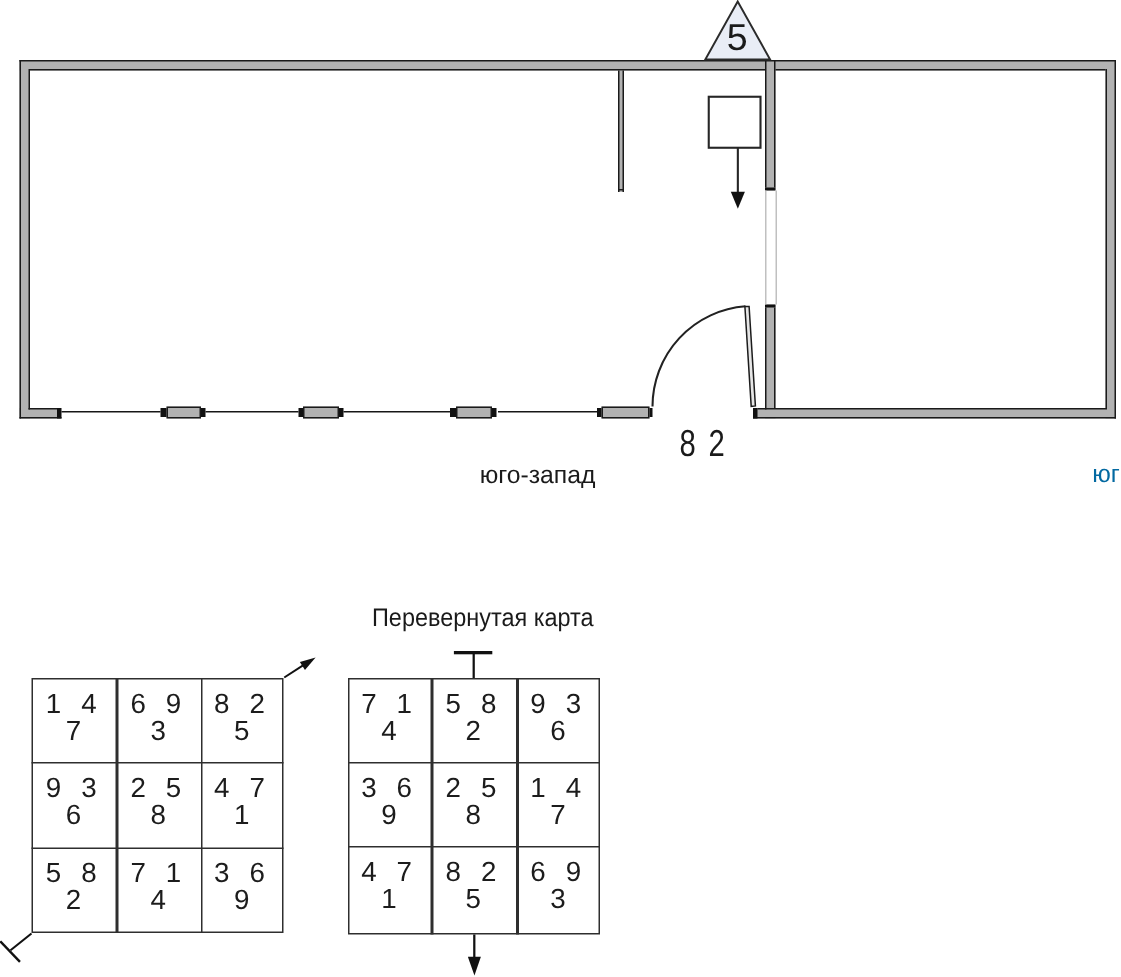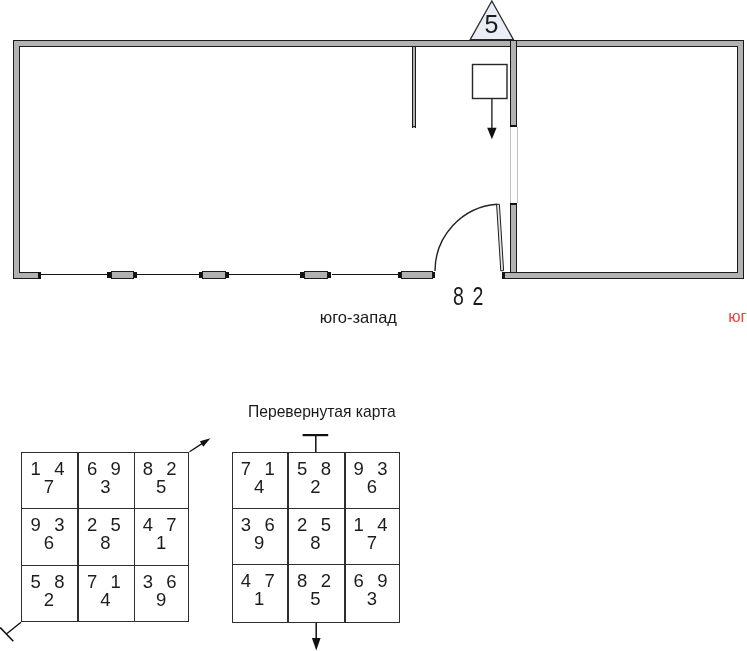--- a/index.html
+++ b/index.html
@@ -48,21 +48,21 @@
 <div style="position:absolute;left:198.7px;top:272.1px;width:3.1px;height:5.8px;background:#111;"></div>
 <div style="position:absolute;left:225.7px;top:272.1px;width:3.7px;height:5.8px;background:#111;"></div>
 <div style="position:absolute;left:303.5px;top:271.2px;width:24.9px;height:7.4px;background:#b2b2b2;border:1px solid #1a1a1a;box-sizing:border-box;"></div>
 <div style="position:absolute;left:300px;top:272.1px;width:3.5px;height:5.8px;background:#111;"></div>
 <div style="position:absolute;left:328.4px;top:272.1px;width:3.1px;height:5.8px;background:#111;"></div>
 <div style="position:absolute;left:401px;top:271.2px;width:32px;height:7.4px;background:#b2b2b2;border:1px solid #1a1a1a;box-sizing:border-box;"></div>
 <div style="position:absolute;left:398px;top:272.1px;width:3px;height:5.8px;background:#111;"></div>
 <div style="position:absolute;left:433px;top:272.1px;width:2.4px;height:5.8px;background:#111;"></div>
 <div style="position:absolute;left:452.9px;top:284.1px;font-size:25px;line-height:25px;color:#1a1a1a;white-space:nowrap;word-spacing:4px;transform:scaleX(0.78);transform-origin:left top;">8 2</div>
 <div style="position:absolute;left:319.8px;top:309.3px;font-size:16.5px;line-height:16.5px;color:#1a1a1a;white-space:nowrap;">юго-запад</div>
-<div style="position:absolute;left:728.2px;top:307.6px;font-size:16.5px;line-height:16.5px;color:#ef4444;white-space:nowrap;">юг</div>
+<div style="position:absolute;left:728.2px;top:307.6px;font-size:16.5px;line-height:16.5px;color:#0369a1;white-space:nowrap;">юг</div>
 <div style="position:absolute;left:248.3px;top:402.9px;font-size:17px;line-height:17px;color:#1a1a1a;white-space:nowrap;transform:scaleX(0.92);transform-origin:left top;">Перевернутая карта</div>
 <div style="position:absolute;left:21px;top:451.5px;width:167.5px;height:170.5px;border:1.5px solid #2e2e2e;box-sizing:border-box;"></div>
 <div style="position:absolute;left:77px;top:451.5px;width:1.5px;height:170.5px;background:#2e2e2e;"></div>
 <div style="position:absolute;left:133.8px;top:451.5px;width:1.5px;height:170.5px;background:#2e2e2e;"></div>
 <div style="position:absolute;left:21px;top:507.6px;width:167.5px;height:1.5px;background:#2e2e2e;"></div>
 <div style="position:absolute;left:21px;top:564.8px;width:167.5px;height:1.5px;background:#2e2e2e;"></div>
 <div style="position:absolute;left:21px;top:460.0px;width:56px;text-align:center;font-size:18.5px;line-height:17.5px;color:#1c1c1c;word-spacing:8.2px;padding-right:3px;box-sizing:border-box;">1 4</div>
 <div style="position:absolute;left:21px;top:477.7px;width:56px;text-align:center;font-size:18.5px;line-height:17.5px;color:#1c1c1c;">7</div>
 <div style="position:absolute;left:77px;top:460.0px;width:56.8px;text-align:center;font-size:18.5px;line-height:17.5px;color:#1c1c1c;word-spacing:8.2px;padding-right:3px;box-sizing:border-box;">6 9</div>
 <div style="position:absolute;left:77px;top:477.7px;width:56.8px;text-align:center;font-size:18.5px;line-height:17.5px;color:#1c1c1c;">3</div>

